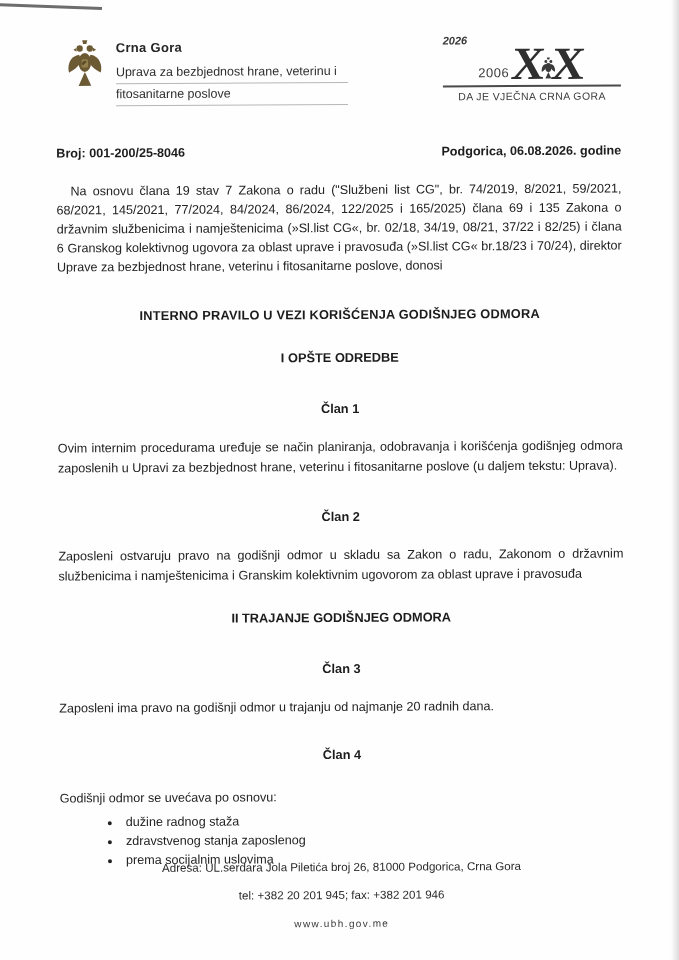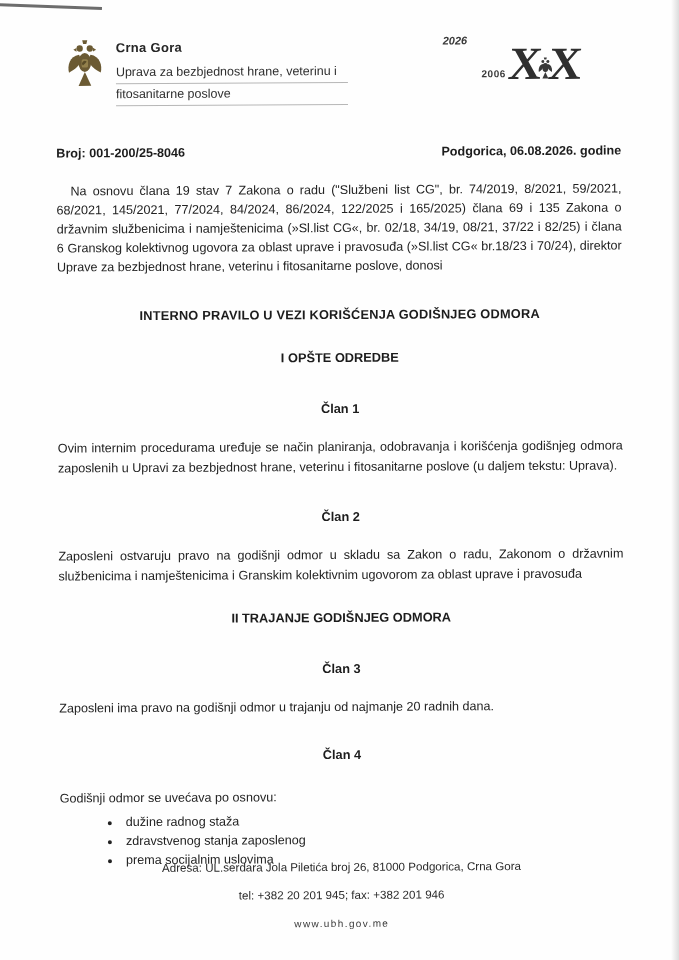--- a/index.html
+++ b/index.html
@@ -38,21 +38,21 @@
   .letterhead { display: flex; justify-content: space-between; align-items: flex-start; }
   .lh-left { display: flex; gap: 12px; margin-left: 10px; }
   .coat { width: 38px; height: 54px; flex: 0 0 auto; }
   .lh-text { padding-top: 1px; }
   .lh-country { font-size: 13px; font-weight: bold; letter-spacing: .3px; padding: 2px 0 7px; }
   .lh-org { font-size: 12.5px; padding: 3px 0 4px; border-bottom: 1px solid #b7b7b7; min-width: 232px; color: #2e2e2e; }
 
   .anniv { width: 178px; text-align: center; color: #3a3a3a; margin-top: 0; position: relative; }
   .anniv-top { text-align: left; font-size: 11px; font-weight: bold; font-style: italic; padding-right: 4px; line-height: 1; }
   .anniv-main { display: flex; align-items: flex-end; justify-content: center; line-height: .85; margin-top: -2px; }
-  .anniv-2006 { font-size: 10px; font-weight: bold; margin: 0 3px 5px 0; letter-spacing: .5px; }
+  .anniv-2006 { font-size: 13px; font-weight: normal; margin: 0 3px 5px 0; letter-spacing: .5px; }
   .anniv-x { font-family: "Liberation Serif", "DejaVu Serif", serif; font-size: 46px; font-weight: bold; transform: skewX(-6deg); color: #2f2f2f; }
   .anniv-coat { width: 15px; height: 22px; margin: 0 -4px 4px -4px; z-index: 1; }
   .anniv-slogan { font-size: 10.5px; letter-spacing: .4px; color: #3d3d3d; border-top: 2px solid #4a4a4a; padding-top: 3px; margin-top: 2px; white-space: nowrap; }
 
   
   .meta { display: flex; justify-content: space-between; font-weight: bold; font-size: 12.6px; margin-top: 40px; color: #1d1d1d; }
 
   
   .preamble { margin: 22px 0 0; font-size: 12.6px; line-height: 1.5; text-align: justify; text-indent: 14px; color: #222; }
   .doc-title { margin: 32px 0 0; text-align: center; font-size: 12.8px; font-weight: bold; letter-spacing: .2px; color: #1c1c1c; }
@@ -118,20 +118,21 @@
               <circle cx="10" cy="9" r="3"></circle>
               <circle cx="20" cy="9" r="3"></circle>
               <ellipse cx="15" cy="21" rx="6" ry="9"></ellipse>
               <path d="M10 14 C2 16 1 25 2 30 C7 27 10 23 12 19 z"></path>
               <path d="M20 14 C28 16 29 25 28 30 C23 27 20 23 18 19 z"></path>
               <path d="M15 30 l-6 13 h12 z"></path>
             </g>
           </svg>
           <span class="anniv-x">X</span>
         </div>
+        <div class="anniv-slogan">DA JE VJEČNA CRNA GORA</div>
       </div>
     </div>
 
     <div class="meta">
       <div>Broj: 001-200/25-8046</div>
       <div>Podgorica, 06.08.2026. godine</div>
     </div>
 
     <p class="preamble">Na osnovu člana 19 stav 7 Zakona o radu ("Službeni list CG", br. 74/2019, 8/2021, 59/2021, 68/2021, 145/2021, 77/2024, 84/2024, 86/2024, 122/2025 i 165/2025) člana 69 i 135 Zakona o državnim službenicima i namještenicima (»Sl.list CG«, br. 02/18, 34/19, 08/21, 37/22 i 82/25) i člana 6 Granskog kolektivnog ugovora za oblast uprave i pravosuđa (»Sl.list CG« br.18/23 i 70/24), direktor Uprave za bezbjednost hrane, veterinu i fitosanitarne poslove, donosi</p>
 

